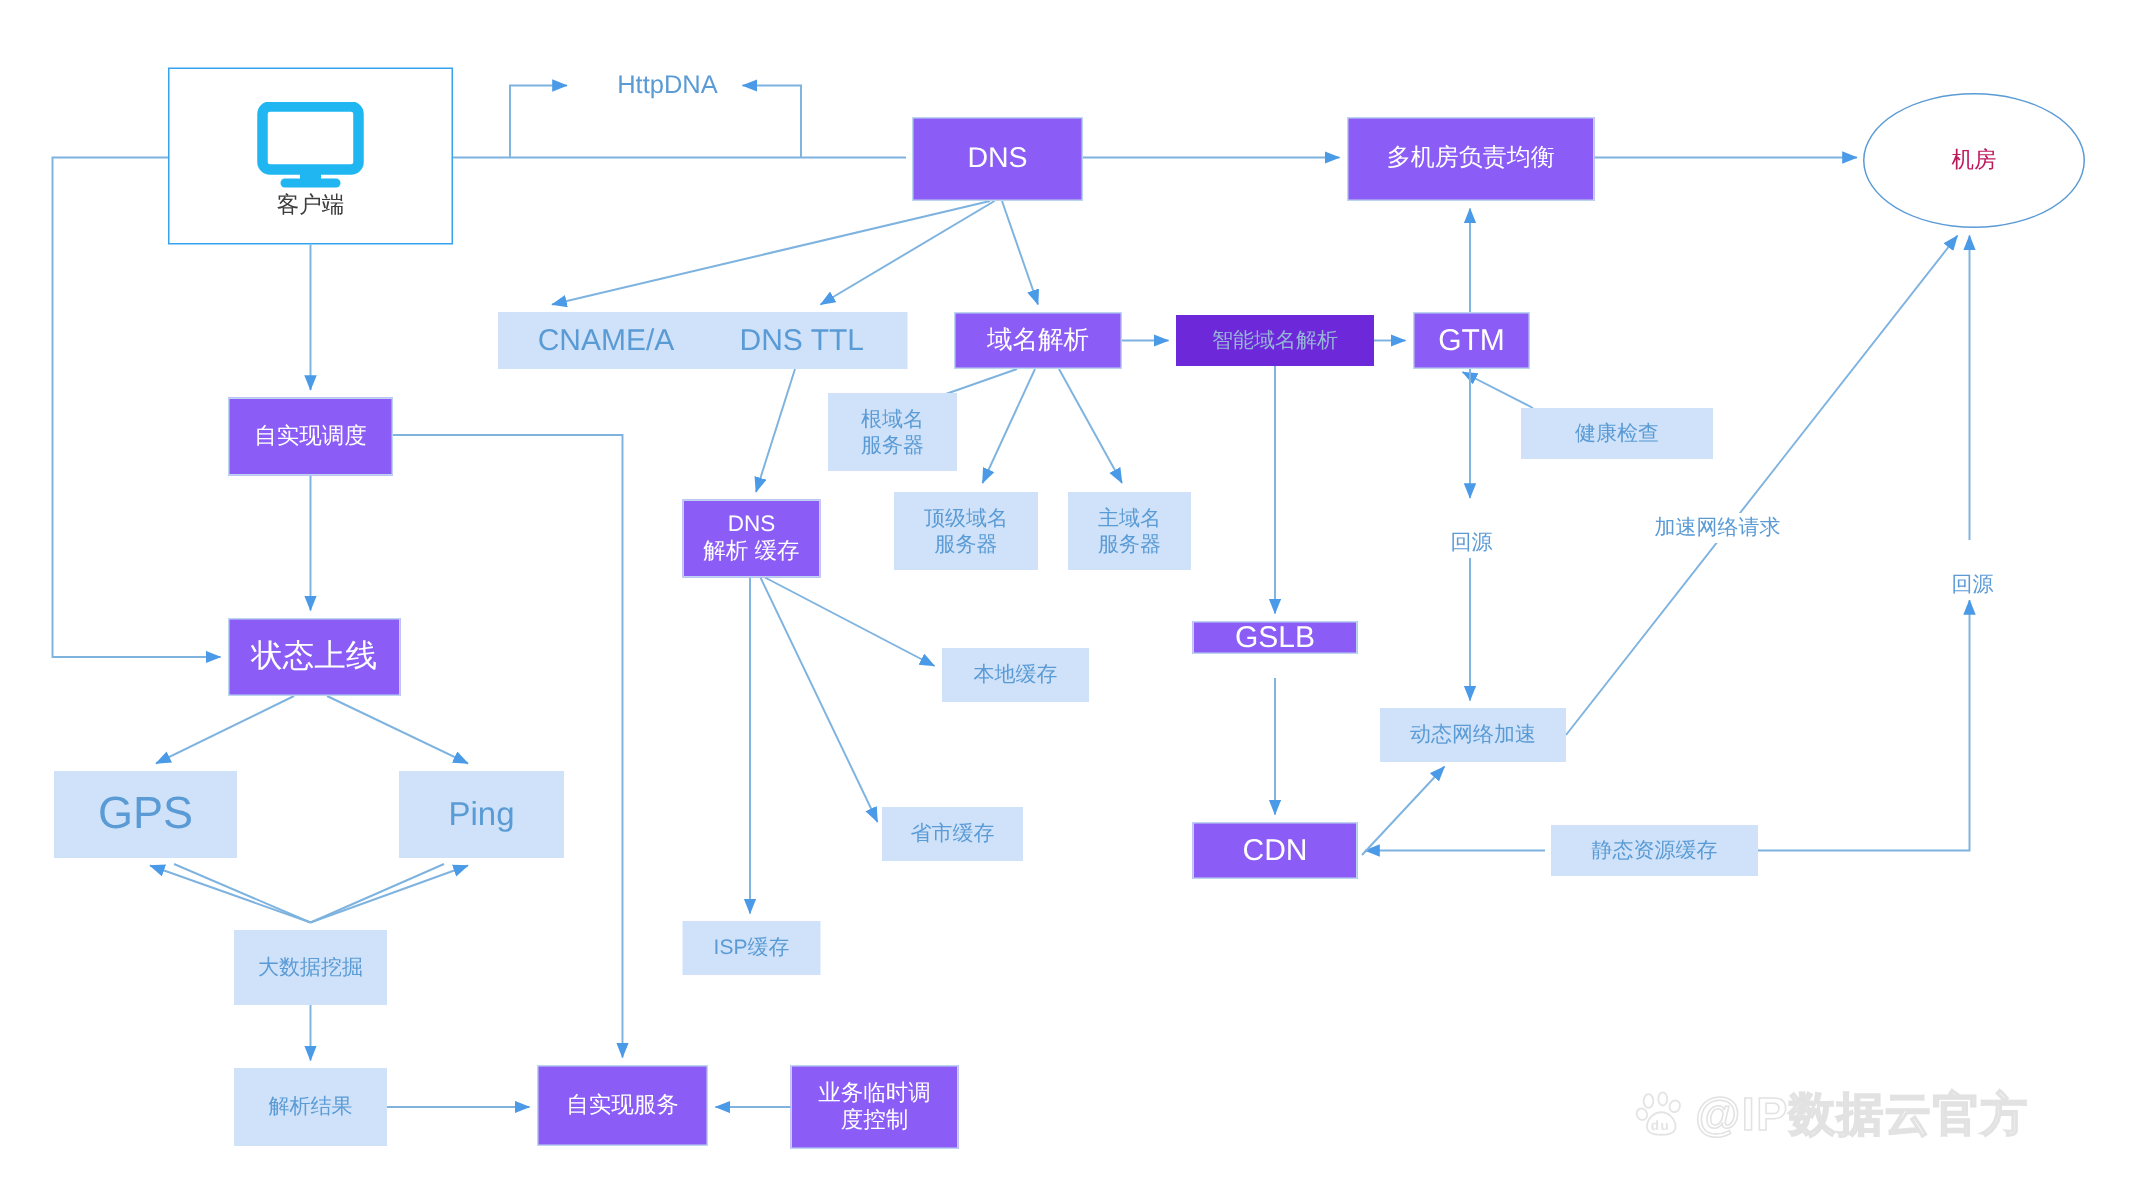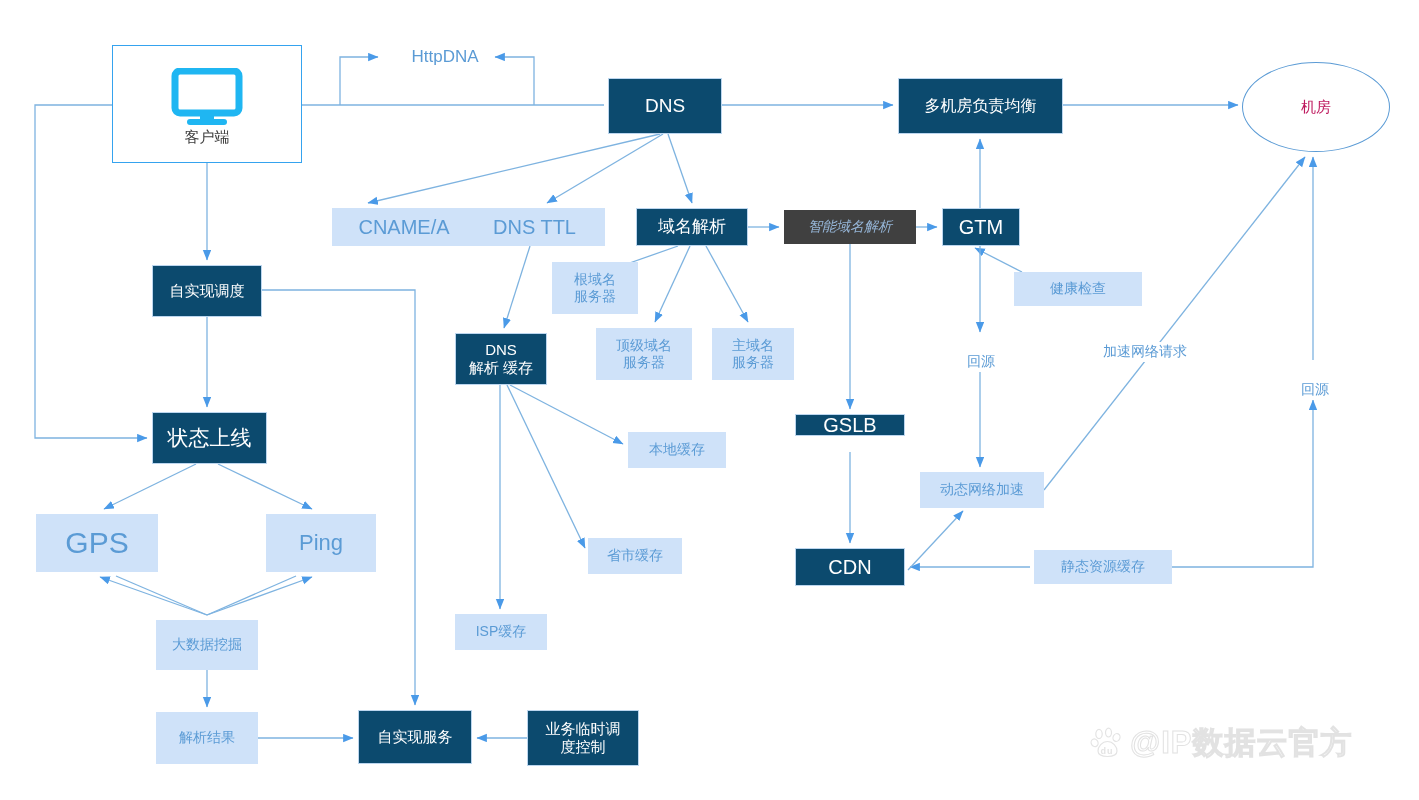--- a/index.html
+++ b/index.html
@@ -11,28 +11,28 @@
   svg#edges{position:absolute;left:0;top:0;width:1419px;height:800px;}
 
   .node{
     position:absolute;box-sizing:border-box;
     display:flex;align-items:center;justify-content:center;
     text-align:center;line-height:1.22;
     white-space:pre-line;
   }
   
   .n-solid{
-    background:#0c4a6e;color:#ffffff;border:1px solid #bcd6ef;
+    background:#8b5cf6;color:#ffffff;border:1px solid #bcd6ef;
   }
   
   .n-pale{
     background:#cfe2f9;color:#5b9bd5;border:none;
   }
   .n-pale2{
-    background:#404040;color:#96b6d8;border:none;font-style:italic;
+    background:#6d28d9;color:#96b6d8;border:none;
   }
   
   .n-client{
     background:#ffffff;border:1px solid #35a3ef;color:#444444;
     display:block;
     padding-left:32px;
   }
   .client-label{
     position:absolute;left:0;right:0;bottom:16px;text-align:center;
     font-size:15px;color:#3d3d3d;

